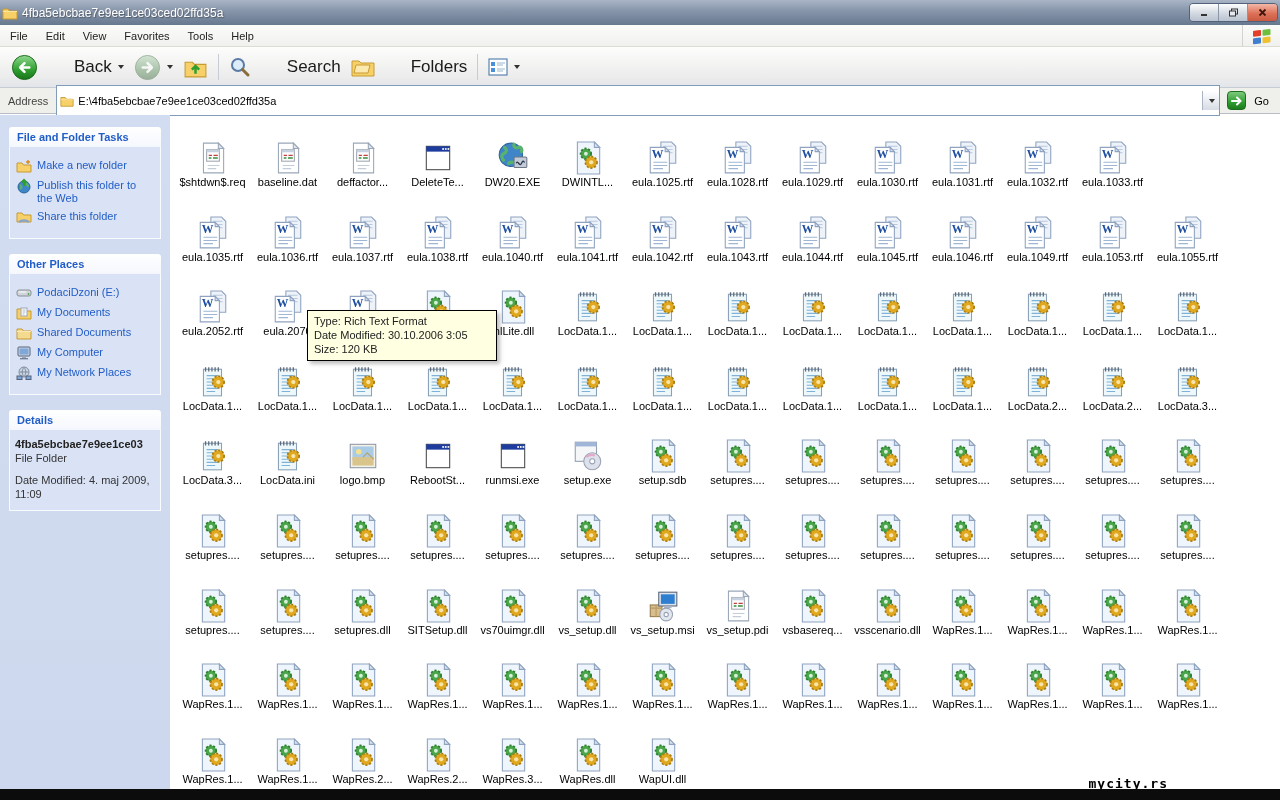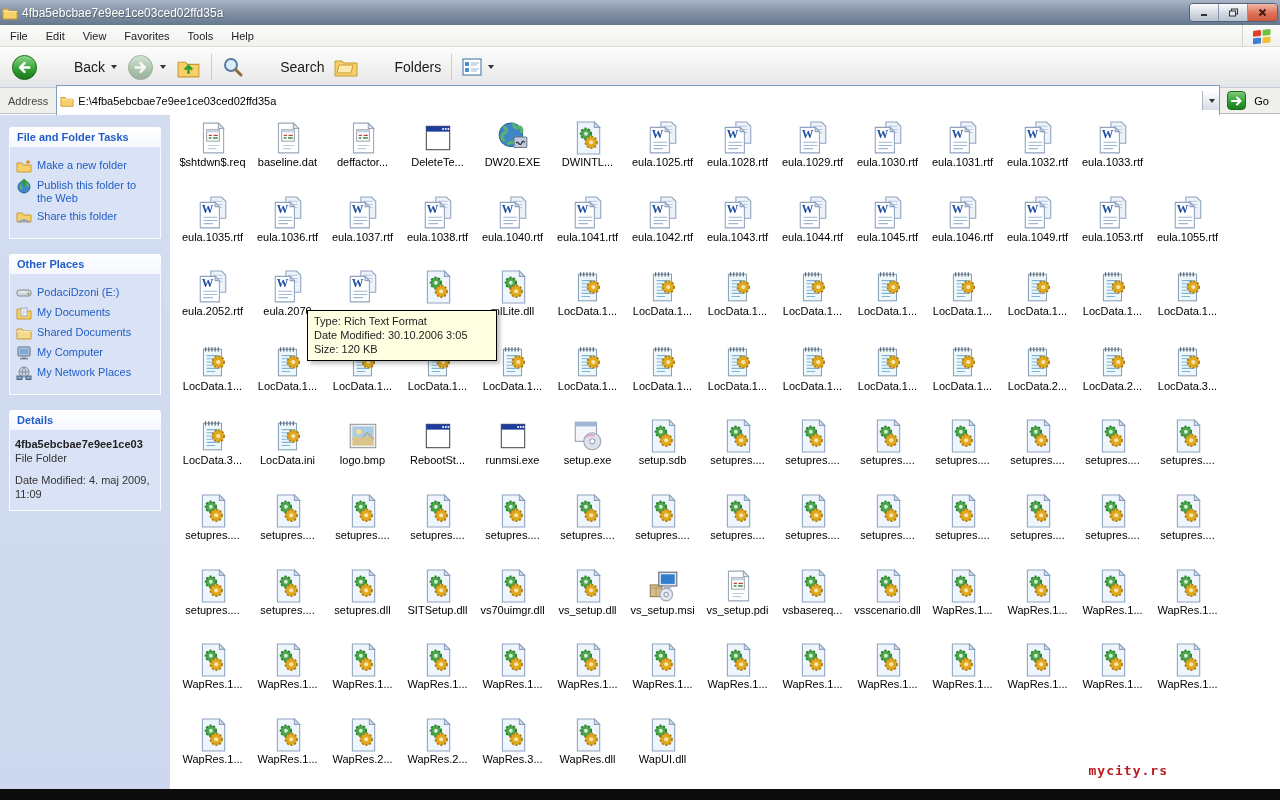--- a/index.html
+++ b/index.html
@@ -22,21 +22,21 @@
   .menubar { height:22px; background:linear-gradient(180deg,#fbfbfa,#f1f1ee); border-bottom:1px solid #dcdcd6;
     display:flex; align-items:center; }
   .menu-items { display:flex; flex:1; padding-left:1px; }
   .menu-item { padding:3px 9px; color:#222; cursor:pointer; }
   .winlogo { width:38px; height:22px; display:flex; align-items:center; justify-content:center; border-left:1px solid #d4d4cf; }
 
   
   .toolbar { height:41px; background:linear-gradient(180deg,#fdfdfc,#ececec 75%,#e2e5ea); border-bottom:1px solid #c6ccd4;
     display:flex; align-items:center; padding-left:6px; }
   .tb-btn { display:flex; align-items:center; gap:4px; padding:3px 5px; border-radius:3px; cursor:pointer; color:#1a1a1a; }
-  .tb-label { font-size:14px;padding-left:32px; }
+  .tb-label { font-size:17px;padding-left:32px; }
   .drop { width:0; height:0; border-left:3.5px solid transparent; border-right:3.5px solid transparent; border-top:4px solid #333; margin-left:2px; }
   .tb-sep { width:1px; height:26px; background:#c7cbd2; margin:0 5px; }
   .dim { opacity:.45; filter:grayscale(.5); }
 
   
   .addressbar { height:26px; background:#efefeb; border-bottom:1px solid #b9bdc6; display:flex; align-items:center; padding:0 3px; }
   .addr-label { padding:0 8px 0 5px; color:#444; }
   .addr-input { flex:1; height:31px; background:#fff; border:1px solid #7f9db9; display:flex; align-items:center; padding-left:3px; }
   .addr-input .a-ficon { width:14px; height:14px; margin-right:4px; }
   .addr-text { flex:1; color:#000; white-space:nowrap; overflow:hidden; }
@@ -57,35 +57,35 @@
     padding:4px 8px; border-radius:3px 3px 0 0; cursor:pointer; }
   .sec-body { background:#dae3f5; border:1px solid rgba(255,255,255,.85); border-top:none; padding:7px 5px 9px 5px; }
   .sb-item { display:flex; align-items:flex-start; gap:5px; margin:4px 1px; color:#215dc6; cursor:pointer; }
   .sb-item svg { width:16px; height:16px; flex:0 0 16px; }
   .sb-item span { line-height:13px; padding-top:1px; }
   .details-body { color:#333; line-height:14px; }
   .details-name { font-weight:bold; color:#222; }
   .details-type { margin-bottom:8px; }
 
   
-  .filearea { flex:1; background:#fff; position:relative; overflow:hidden; }
+  .filearea { flex:1; background:#fff; position:relative; overflow:hidden;margin-top:20px; }
   .grid { position:absolute; left:5px; top:2px; }
   .frow { display:flex; height:74.6px; }
   .cell { width:75px; display:flex; flex-direction:column; align-items:center; padding-top:4px; cursor:pointer; }
   .fico { width:34px; height:34px; }
   .flabel { margin-top:1px; font-size:11px; line-height:12px; text-align:center; max-width:73px;
     word-wrap:break-word; overflow-wrap:break-word; color:#000; }
 
   
   .tooltip { position:absolute; left:307px; top:310px; width:190px; background:#ffffe1; border:1px solid #000;
     padding:3px 6px 4px 6px; line-height:14px; color:#222; z-index:20; box-shadow:3px 3px 4px rgba(0,0,0,.25); }
 
   
   .bottombar { position:absolute; left:0; bottom:0; width:1280px; height:11px; background:#0c0c0c; }
-  .watermark { position:absolute; right:112px; bottom:22px; color:#b91c1c; font-weight:bold; font-size:13px;
+  .watermark { position:absolute; right:112px; bottom:9px; color:#000000; font-weight:bold; font-size:13px;
     font-family:"DejaVu Sans Mono", monospace; letter-spacing:1px; }
 </style>
 </head>
 <body>
 
 <svg width="0" height="0" style="position:absolute">
   <defs>
     <linearGradient id="g-green" x1="0" y1="0" x2="0" y2="1">
       <stop offset="0" stop-color="#8fd98f"></stop>
         <stop offset=".6" stop-color="#2f9e2f"></stop>

